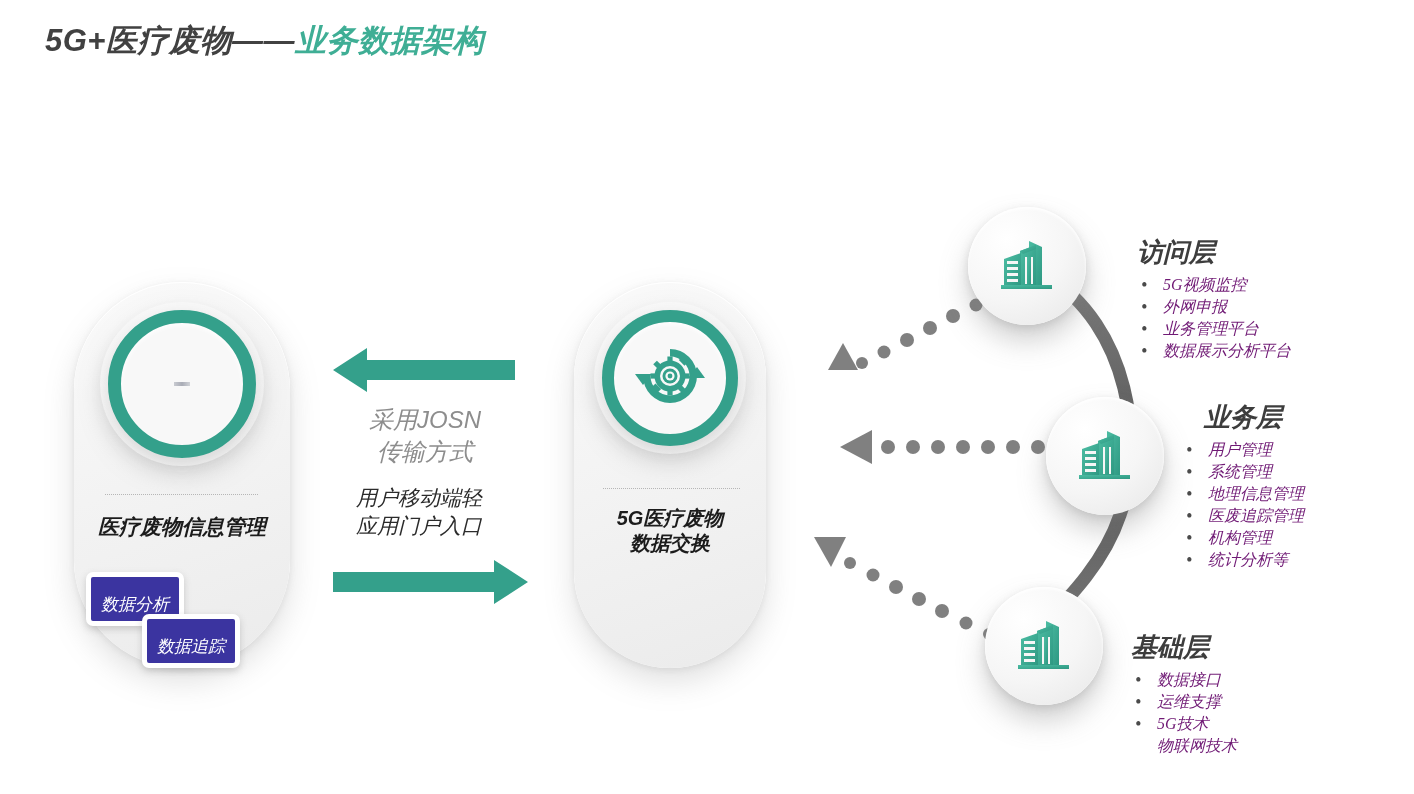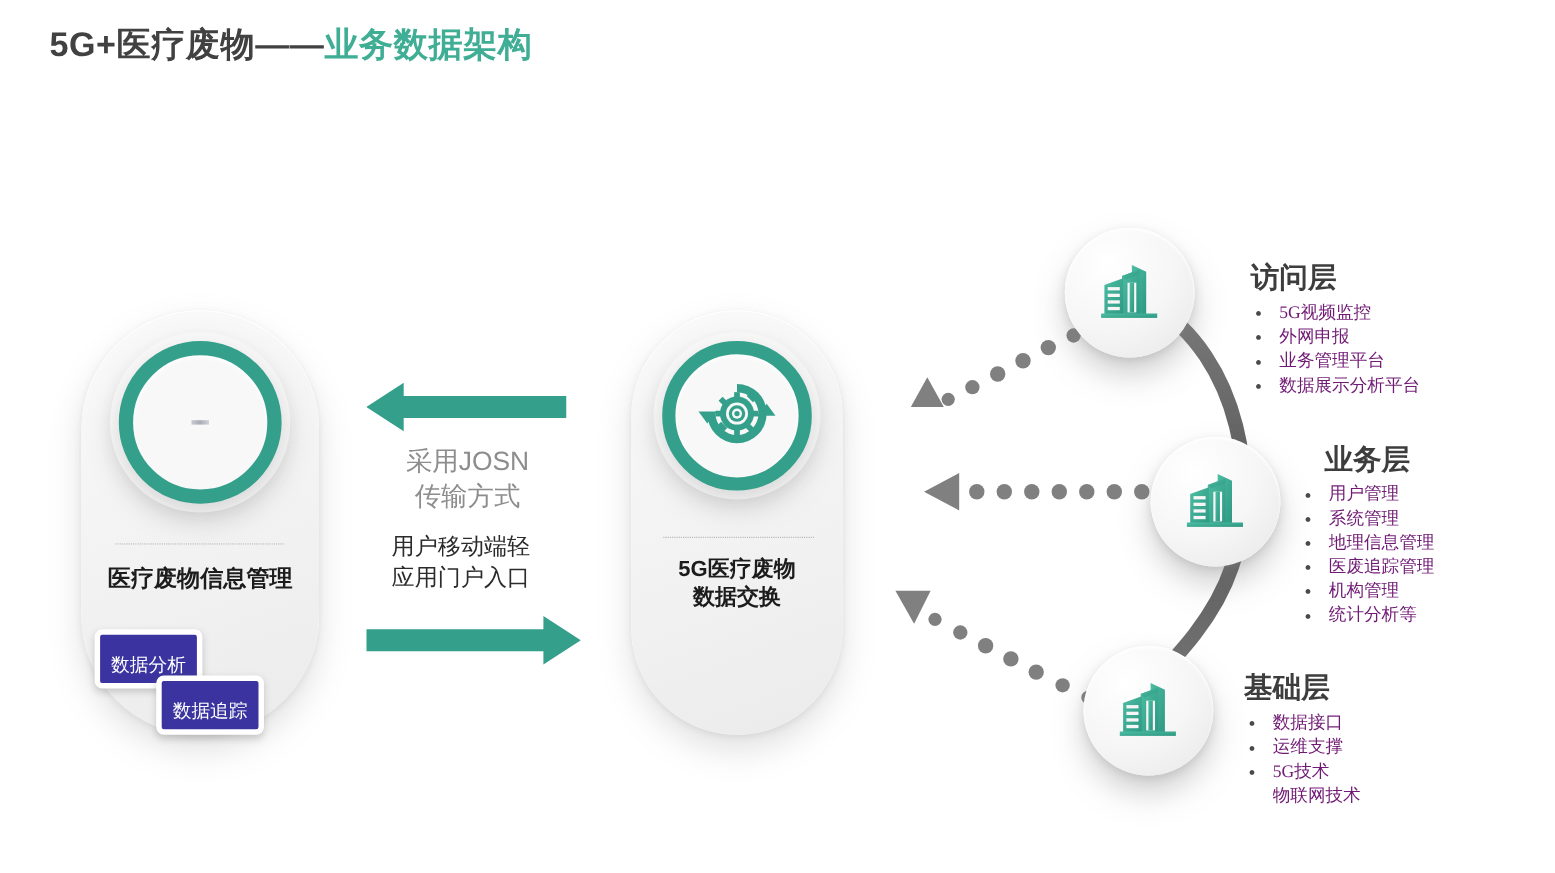--- a/index.html
+++ b/index.html
@@ -2,21 +2,21 @@
 <html><head>
 <meta charset="utf-8">
 <style>
   * { box-sizing: border-box; margin: 0; padding: 0; }
   html, body {
     width: 1414px; height: 794px;
     background: #ffffff;
     font-family: "Liberation Sans", sans-serif;
     overflow: hidden;
   }
-  #stage { position: relative; width: 1414px; height: 794px; }
+  #stage { position: relative; width: 1414px; height: 794px; font-style: italic; }
 
   
   .title {
     position: absolute; left: 45px; top: 20px;
     font-size: 31px; font-weight: bold;
     letter-spacing: 0.5px; white-space: nowrap;
   }
   .title .dark { color: #414141; }
   .title .accent { color: #3fae95; }
 
@@ -136,21 +136,21 @@
   .layer li.bullet::before {
     content: "\2022";
     position: absolute; left: 4px; top: -1px;
     font-size: 18px; color: #4a4a4a;
   }
   .layer li.cont { padding-left: 26px; }
 
   .layer.l1 { left: 1137px; top: 203px; margin-top: 32px; }
   .layer.l2 { left: 1182px; top: 400px; }
   .layer.l2 .layer-title { margin-left: 22px; }
-  .layer.l3 { left: 1131px; top: 608px; }
+  .layer.l3 { left: 1131px; top: 630px; }
 </style>
 </head>
 <body>
 
 <div id="stage">
 
   <div class="title">
     <span class="dark">5G+医疗废物——</span><span class="accent">业务数据架构</span>
   </div>
 

